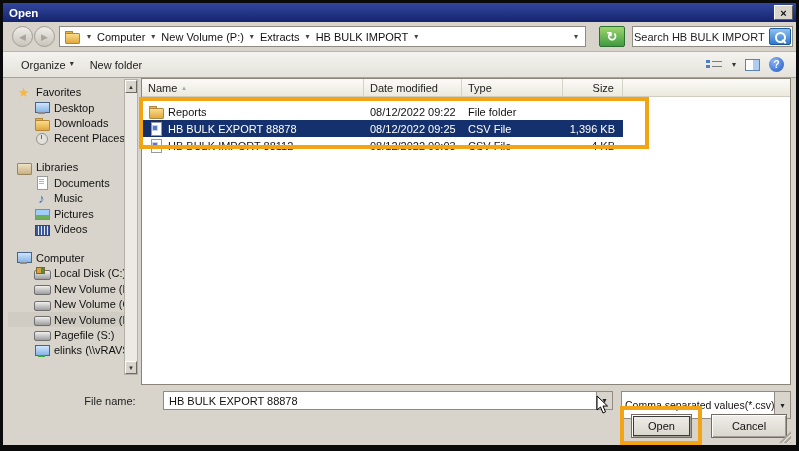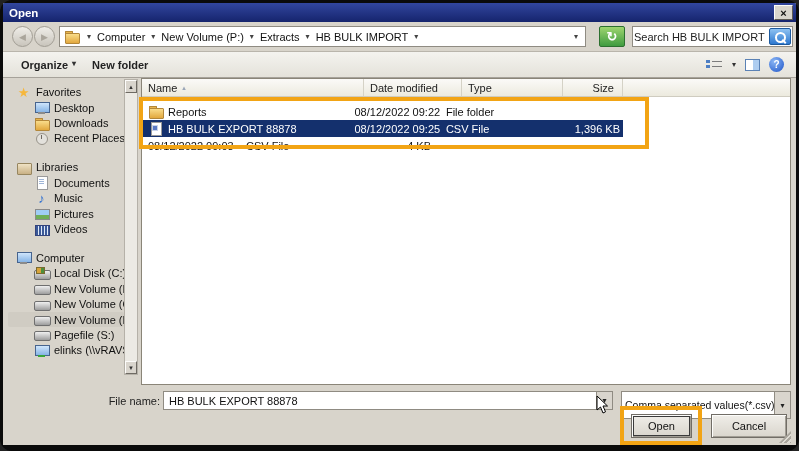--- a/index.html
+++ b/index.html
@@ -1,18 +1,18 @@
 <!DOCTYPE html>
 <html><head>
 <meta charset="utf-8">
 <style>
   * { margin:0; padding:0; box-sizing:border-box; }
   body { background:#222; font-family:"Liberation Sans", sans-serif; }
   .frame { position:relative; width:799px; height:451px; background:#0a0a0a; overflow:hidden;
-           font-family:"Liberation Sans", sans-serif; font-size:11px; color:#1a1a1a;border-radius:12px; }
+           font-family:"Liberation Sans", sans-serif; font-size:11px; color:#1a1a1a; }
   .abs { position:absolute; }
 
   
   .dialog-bg { left:3px; top:3px; width:793px; height:442px; background:#d8d4cb; }
   .titlebar { left:3px; top:3px; width:793px; height:19px;
               background:linear-gradient(#32469e,#15246d);
               display:flex; align-items:center; padding:0 6px; }
   .titlebar .title { color:#fff; font-weight:bold; font-size:11.5px; }
   .close-btn { position:absolute; right:3px; top:2px; width:19px; height:15px;
                background:#d9d5cd; border:1px solid; border-color:#fdfcfa #5f5b54 #5f5b54 #fdfcfa;
@@ -45,21 +45,21 @@
                 border-radius:2px; position:relative; }
   .search-btn::before { content:""; position:absolute; left:5px; top:3px; width:7px; height:7px;
                         border:2px solid #fff; border-radius:50%; }
   .search-btn::after { content:""; position:absolute; left:13px; top:10px; width:2px; height:5px;
                        background:#fff; transform:rotate(-45deg); }
 
   
   .toolbar { left:3px; top:52px; width:793px; height:26px;
              background:linear-gradient(#f4f3ef,#e4e2da); border-bottom:1px solid #a6a29a;
              display:flex; align-items:center; padding:0 12px; }
-  .tool-item { display:flex; align-items:flex-start; gap:4px; padding:3px 6px; font-size:11px; color:#222;font-weight:bold; }
+  .tool-item { display:flex; align-items:flex-start; gap:4px; padding:3px 6px; font-size:11px; color:#222; }
   .tb-right { margin-left:auto; display:flex; align-items:center; gap:9px; }
   .views-icon { width:17px; height:12px; position:relative; }
   .views-icon::before { content:""; position:absolute; left:0; top:1px; width:4px; height:3px;
         background:#4d7fc4; box-shadow:0 5px 0 #4d7fc4; }
   .views-icon::after { content:""; position:absolute; left:6px; top:2px; width:10px; height:1px;
         background:#7c7c7c; box-shadow:0 5px 0 #7c7c7c; }
   .pane-icon { width:15px; height:12px; border:1px solid #5b82b5;
                background:linear-gradient(90deg,#ffffff 0 7px,#aecdf0 7px); }
   .help-icon { width:15px; height:15px; border-radius:50%;
                background:radial-gradient(circle at 35% 30%,#8ab6f5,#1f55c8);
@@ -123,30 +123,30 @@
   .hc { display:flex; align-items:center; padding-left:6px; border-right:1px solid #d5d2c6; }
   .sort-glyph { font-size:7px; color:#9aa6b8; margin-left:5px; }
   .c-name { width:222px; } .c-date { width:98px; } .c-type { width:101px; }
   .c-size { width:60px; justify-content:flex-end; padding-right:8px; }
   .hc-fill { flex:1; border-right:none; }
   .fl-rows { padding-top:6px; }
   .frow { display:flex; align-items:center; height:17px; width:481px; font-size:11px; color:#111; }
   .frow .cell { display:flex; align-items:center; height:100%; overflow:hidden; white-space:nowrap; }
   .frow .c-name { padding-left:6px; }
   .frow .c-date, .frow .c-type { padding-left:6px; }
-  .frow .c-size { justify-content:flex-end; padding-right:3px;margin-left:33px; }
+  .frow .c-size { justify-content:flex-end; padding-right:8px; }
   .frow.sel { background:#14306d; color:#fff; }
 
   
   .orange-rows { left:139px; top:97px; width:510px; height:52px;
                  border:4px solid #f2a414; background:transparent; }
   .orange-open { left:620px; top:406px; width:82px; height:39px; border:4px solid #f2a414; }
 
   
-  .fn-label { left:60px; top:395px; width:100px; text-align:right; font-size:11px; color:#222; }
+  .fn-label { left:60px; top:395px; width:100px; text-align:center; font-size:11px; color:#222; }
   .combo { background:#fff; border:1px solid #8f8b82; display:flex; align-items:center; }
   .fn-combo { left:163px; top:391px; width:450px; height:19px; }
   .combo-text { flex:1; padding-left:5px; font-size:11px; color:#111;
                 white-space:nowrap; overflow:hidden; }
   .combo-btn { width:16px; height:100%; background:#d9d5cd;
                border-left:1px solid #8f8b82; display:flex; align-items:center; justify-content:center;
                font-size:8px; color:#222; }
   .ft-combo { left:621px; top:391px; width:170px; height:28px; }
   .ft-combo .combo-text { font-size:10.5px; padding-left:3px; }
   .btn { position:absolute; height:24px; background:linear-gradient(#f0eee9,#d9d5cc);
@@ -336,20 +336,24 @@
       <div class="frow sel">
         <div class="cell c-name">
           <span class="ic ic-page ic-csv"></span>
           <span>HB BULK EXPORT 88878</span>
         </div>
         <div class="cell c-date">08/12/2022 09:25</div>
         <div class="cell c-type">CSV File</div>
         <div class="cell c-size">1,396 KB</div>
       </div>
       <div class="frow">
+        <div class="cell c-name">
+          <span class="ic ic-page ic-csv"></span>
+          <span>HB BULK IMPORT 88112</span>
+        </div>
         <div class="cell c-date">08/12/2022 09:03</div>
         <div class="cell c-type">CSV File</div>
         <div class="cell c-size">4 KB</div>
       </div>
     </div>
   </div>
 
   <div class="abs orange-rows"></div>
 
   <div class="abs fn-label">File name:</div>

